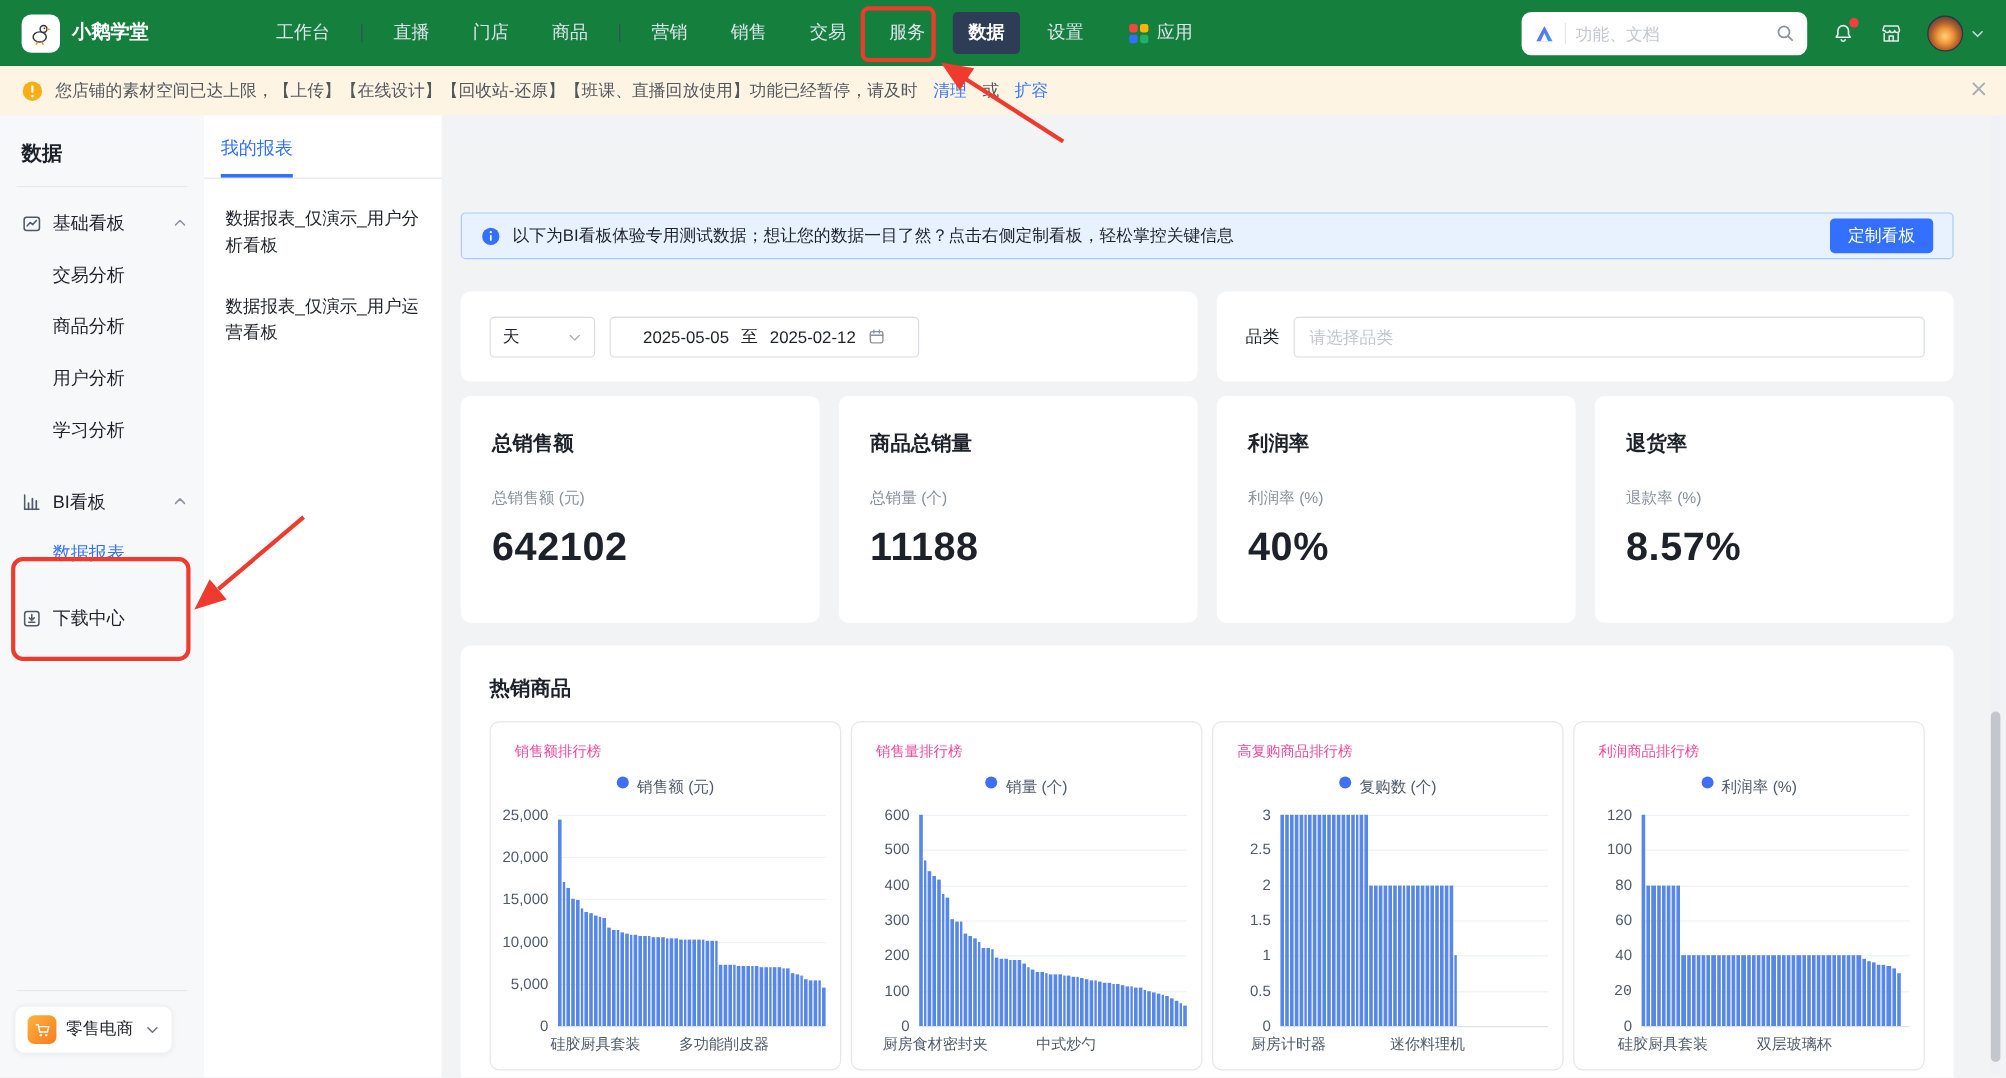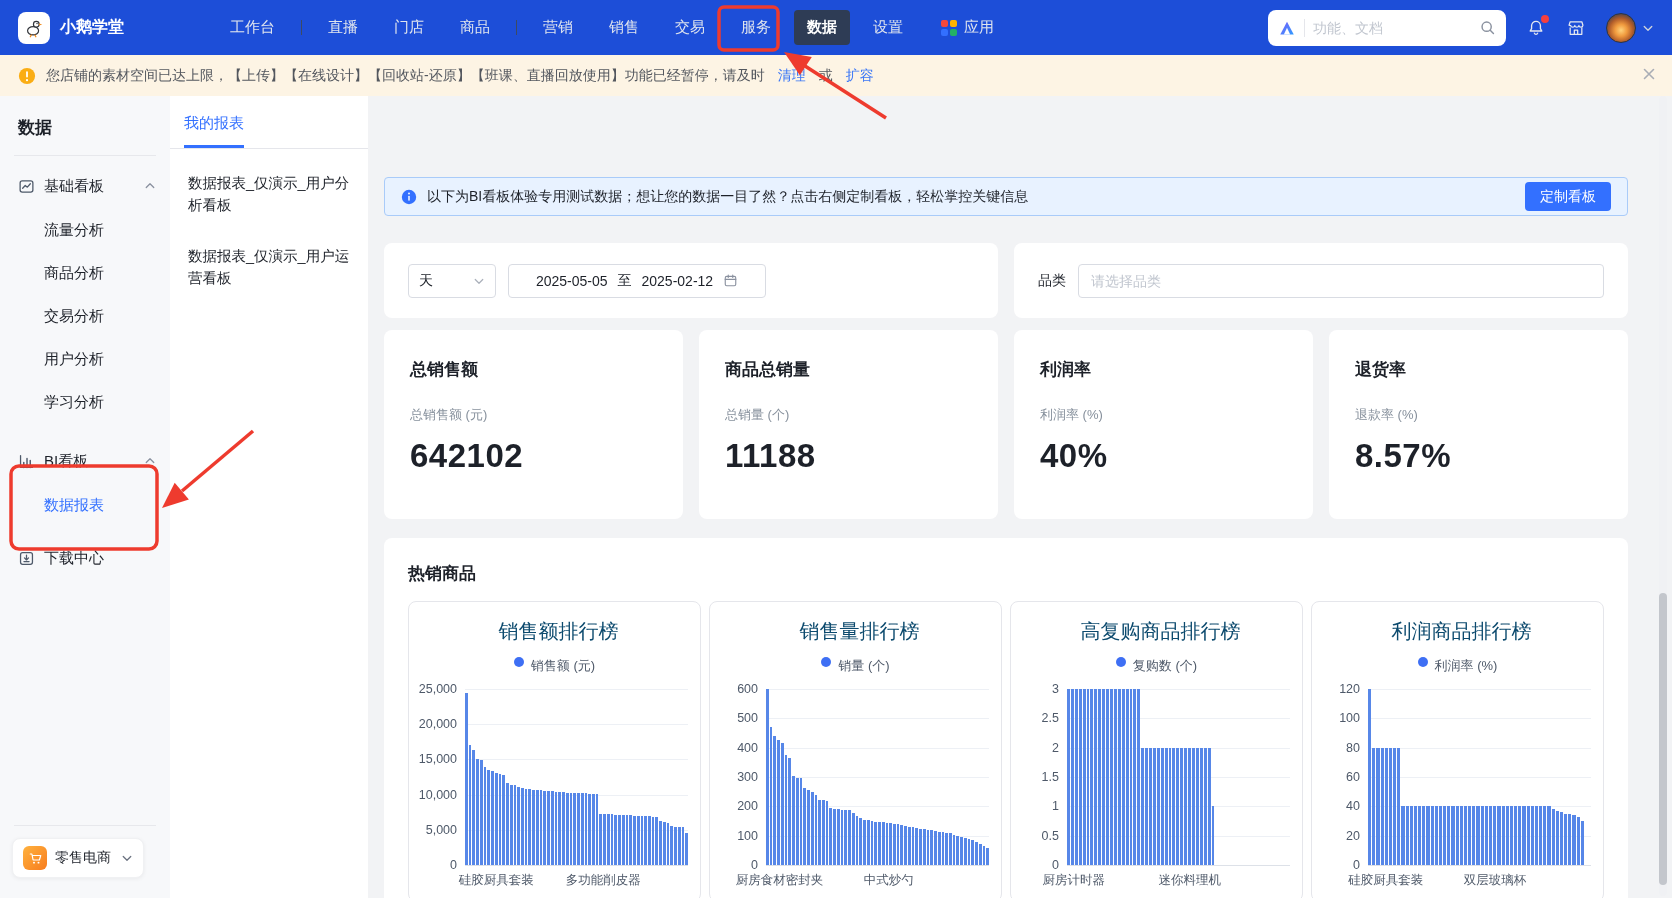--- a/index.html
+++ b/index.html
@@ -1,20 +1,20 @@
 <!DOCTYPE html>
 <html><head>
 <meta charset="utf-8">
 <style>
   * { box-sizing: border-box; margin: 0; padding: 0; }
   html,body { width:1672px; height:898px; overflow:hidden; }
   body { position:relative; background:#f2f3f5; font-family:"Liberation Sans","DejaVu Sans",sans-serif; color:#1d2129; }
 
   
-  .topnav { height:55px; background:#1d4ed8; display:flex; align-items:center; padding:0 18px; color:#e8ebf2; }
+  .topnav { height:55px; background:#15803d; display:flex; align-items:center; padding:0 18px; color:#e8ebf2; }
   .brand { display:flex; align-items:center; gap:10px; cursor:pointer; }
   .logo-sq { width:32px; height:32px; background:#fff; border-radius:8px; display:flex; align-items:center; justify-content:center; }
   .brand-name { font-size:16px; font-weight:bold; color:#fff; }
   .nav-menu { display:flex; align-items:center; margin-left:88px; }
   .nav-item { padding:8px 13px; margin:0 5px; font-size:15px; color:#dfe4ee; cursor:pointer; border-radius:4px; white-space:nowrap; }
   .nav-item.active { background:#2e3c55; color:#fff; font-weight:bold; }
   .nav-sep { width:1px; height:15px; background:#3c4a63; margin:0 8px; }
   .apps { display:flex; align-items:center; gap:7px; margin-left:10px; padding:8px 10px; cursor:pointer; font-size:15px; color:#dfe4ee; }
   .apps-grid { display:grid; grid-template-columns:7px 7px; grid-gap:2px; }
   .apps-grid i { width:7px; height:7px; border-radius:2px; display:block; }
@@ -74,21 +74,21 @@
   .stats-row { display:grid; grid-template-columns:repeat(4,1fr); gap:16px; margin-top:12px; }
   .stat-card { background:#fff; border-radius:8px; height:189px; padding:28px 26px; }
   .stat-title { font-size:17px; font-weight:bold; }
   .stat-sub { font-size:13px; color:#86909c; margin-top:25px; }
   .stat-value { font-size:33px; font-weight:bold; margin-top:13px; letter-spacing:.5px; }
 
   .hot-card { background:#fff; border-radius:8px; margin-top:19px; padding:24px 24px; height:420px; }
   .hot-title { font-size:17px; font-weight:bold; }
   .charts-row { display:flex; gap:8px; margin-top:16px; }
   .chart-card { flex:1; border:1px solid #e5e6eb; border-radius:8px; padding:16px 12px 10px 12px; background:#fff; min-width:0; }
-  .chart-title { font-size:20px; color:#0c4a6e; margin-left:8px;text-align:center; }
+  .chart-title { font-size:12px; color:#ec4899; margin-left:8px; }
   .legend { display:flex; align-items:flex-start; justify-content:center; gap:7px; margin-top:12px; }
   .legend .dot { width:10px; height:10px; border-radius:50%; background:#3e6ff4; }
   .legend .ltext { font-size:13px; color:#4e5969; }
   .plot-wrap { display:flex; margin-top:14px; }
   .y-ticks { width:44px; position:relative; height:176px; flex:none; }
   .y-tick { position:absolute; right:8px; transform:translateY(-50%); font-size:12.5px; color:#4e5969; white-space:nowrap; }
   .plot { flex:1; position:relative; height:176px; min-width:0; }
   .gridline { position:absolute; left:0; right:0; height:1px; background:#edf0f5; }
   .gridline.base { background:#dde1e8; }
   .bars { position:absolute; left:0; top:0; bottom:0; display:flex; align-items:flex-end; gap:1px; }
@@ -213,23 +213,22 @@
         <rect x="2.5" y="3.5" width="15" height="13" rx="2.5" fill="none" stroke="#4e5969" stroke-width="1.5"></rect>
         <polyline points="5.5,12 8.5,8.8 11,10.8 14.5,6.8" fill="none" stroke="#4e5969" stroke-width="1.5" stroke-linejoin="round" stroke-linecap="round"></polyline>
       </svg>
       <span>基础看板</span>
       <span class="chev">
         <svg class="ic" width="12" height="12" viewBox="0 0 16 16">
             <polyline points="3,10 8,5 13,10" fill="none" stroke="#8a919f" stroke-width="1.7" stroke-linecap="round" stroke-linejoin="round"></polyline>
           </svg>
       </span>
     </div>
-    <div class="sb-item">流量分析</div>
+    <div class="sb-item">交易分析</div>
     <div class="sb-item">商品分析</div>
-    <div class="sb-item">交易分析</div>
     <div class="sb-item">用户分析</div>
     <div class="sb-item">学习分析</div>
 
     <div class="sb-gap"></div>
     <div class="sb-group">
       <svg class="ic" width="17" height="17" viewBox="0 0 20 20">
         <path d="M3 3v14h14" fill="none" stroke="#4e5969" stroke-width="1.5" stroke-linecap="round"></path>
         <path d="M6.8 17v-6M10.6 17V6.5M14.4 17v-8.2" stroke="#4e5969" stroke-width="1.7" stroke-linecap="round"></path>
       </svg>
       <span>BI看板</span>
@@ -613,21 +612,21 @@
             <span class="dot"></span>
             <span class="ltext">利润率 (%)</span>
           </div>
           <div class="plot-wrap">
             <div class="y-ticks">
                 <div class="y-tick" style="top: 0%;">120</div>
                 <div class="y-tick" style="top: 16.6667%;">100</div>
                 <div class="y-tick" style="top: 33.3333%;">80</div>
                 <div class="y-tick" style="top: 50%;">60</div>
                 <div class="y-tick" style="top: 66.6667%;">40</div>
-                <div class="y-tick" style="top: 83.3333%;">20</div>
+                <div class="y-tick" style="top: 83.3333%; font-family: Liberation Mono, monospace;">20</div>
                 <div class="y-tick" style="top: 100%;">0</div>
               </div>
             <div class="plot">
                 <div class="grids">
                   <div class="gridline" style="top: 0%;"></div>
                   <div class="gridline" style="top: 16.6667%;"></div>
                   <div class="gridline" style="top: 33.3333%;"></div>
                   <div class="gridline" style="top: 50%;"></div>
                   <div class="gridline" style="top: 66.6667%;"></div>
                   <div class="gridline" style="top: 83.3333%;"></div>

